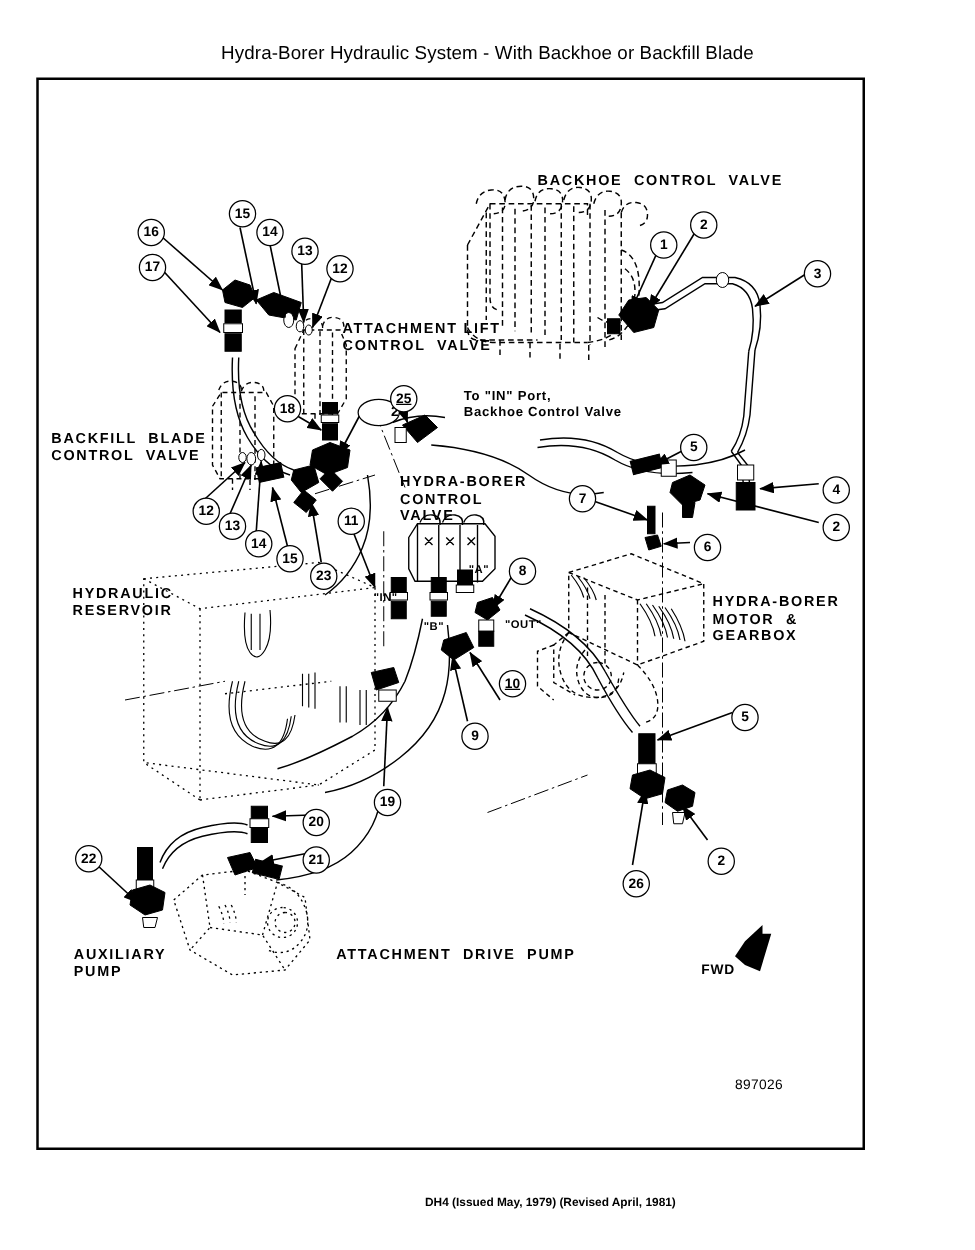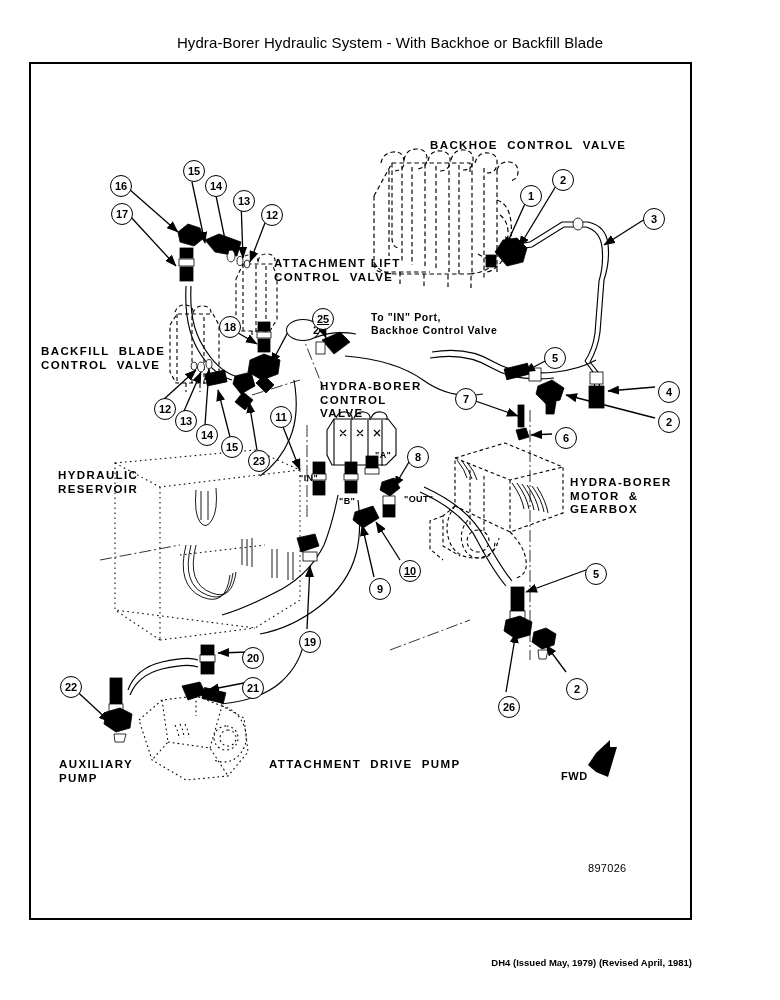--- a/index.html
+++ b/index.html
@@ -10,21 +10,21 @@
   .title{position:absolute;left:0;top:34px;width:780px;text-align:center;
          font-size:15px;font-weight:400;letter-spacing:.1px;}
 
   .frame{position:absolute;left:29px;top:62px;width:663px;height:858px;
          border:2.5px solid #000;box-sizing:border-box;}
 
   .fig-cap{position:absolute;left:0;top:918px;width:780px;text-align:center;
            font-size:12.5px;}
   .partno{position:absolute;left:588px;top:862px;font-size:11px;letter-spacing:.3px;}
   .pg{position:absolute;left:29px;top:1000px;font-size:11px;font-weight:bold;}
-  .pubinfo{position:absolute;left:340px;top:957px;width:352px;text-align:right;
+  .pubinfo{position:absolute;left:340px;top:957px;width:352px;
            font-size:9.5px;font-weight:bold;}
 
   
   .cap{position:absolute;font-weight:bold;font-size:11.5px;letter-spacing:1.4px;
        line-height:13.5px;white-space:pre;}
 
   .note{position:absolute;font-weight:bold;font-size:10.5px;letter-spacing:.6px;
         line-height:13px;white-space:pre;}
 
   .port{position:absolute;font-weight:bold;font-size:9px;letter-spacing:.4px;}
@@ -401,21 +401,21 @@
       <div class="bub" style="left: 455px; top: 388px;">7</div>
       <div class="bub" style="left: 555px; top: 427px;">6</div>
       <div class="bub" style="left: 154px; top: 398px;">12</div>
       <div class="bub" style="left: 175px; top: 410px;">13</div>
       <div class="bub" style="left: 196px; top: 424px;">14</div>
       <div class="bub" style="left: 221px; top: 436px;">15</div>
       <div class="bub" style="left: 248px; top: 450px;">23</div>
       <div class="bub" style="left: 270px; top: 406px;">11</div>
       <div class="bub" style="left: 407px; top: 446px;">8</div>
       <div class="bub" style="left: 369px; top: 578px;">9</div>
-      <div class="bub" style="left: 399px; top: 560px; text-decoration: underline;">10</div>
+      <div class="bub" style="left: 399px; top: 536px; text-decoration: underline;">10</div>
       <div class="bub" style="left: 299px; top: 631px;">19</div>
       <div class="bub" style="left: 242px; top: 647px;">20</div>
       <div class="bub" style="left: 242px; top: 677px;">21</div>
       <div class="bub" style="left: 60px; top: 676px;">22</div>
       <div class="bub" style="left: 585px; top: 563px;">5</div>
       <div class="bub" style="left: 498px; top: 696px;">26</div>
       <div class="bub" style="left: 566px; top: 678px;">2</div>
     </div>
 
   <div class="fwd" style="left:561px;top:770px">FWD</div>

